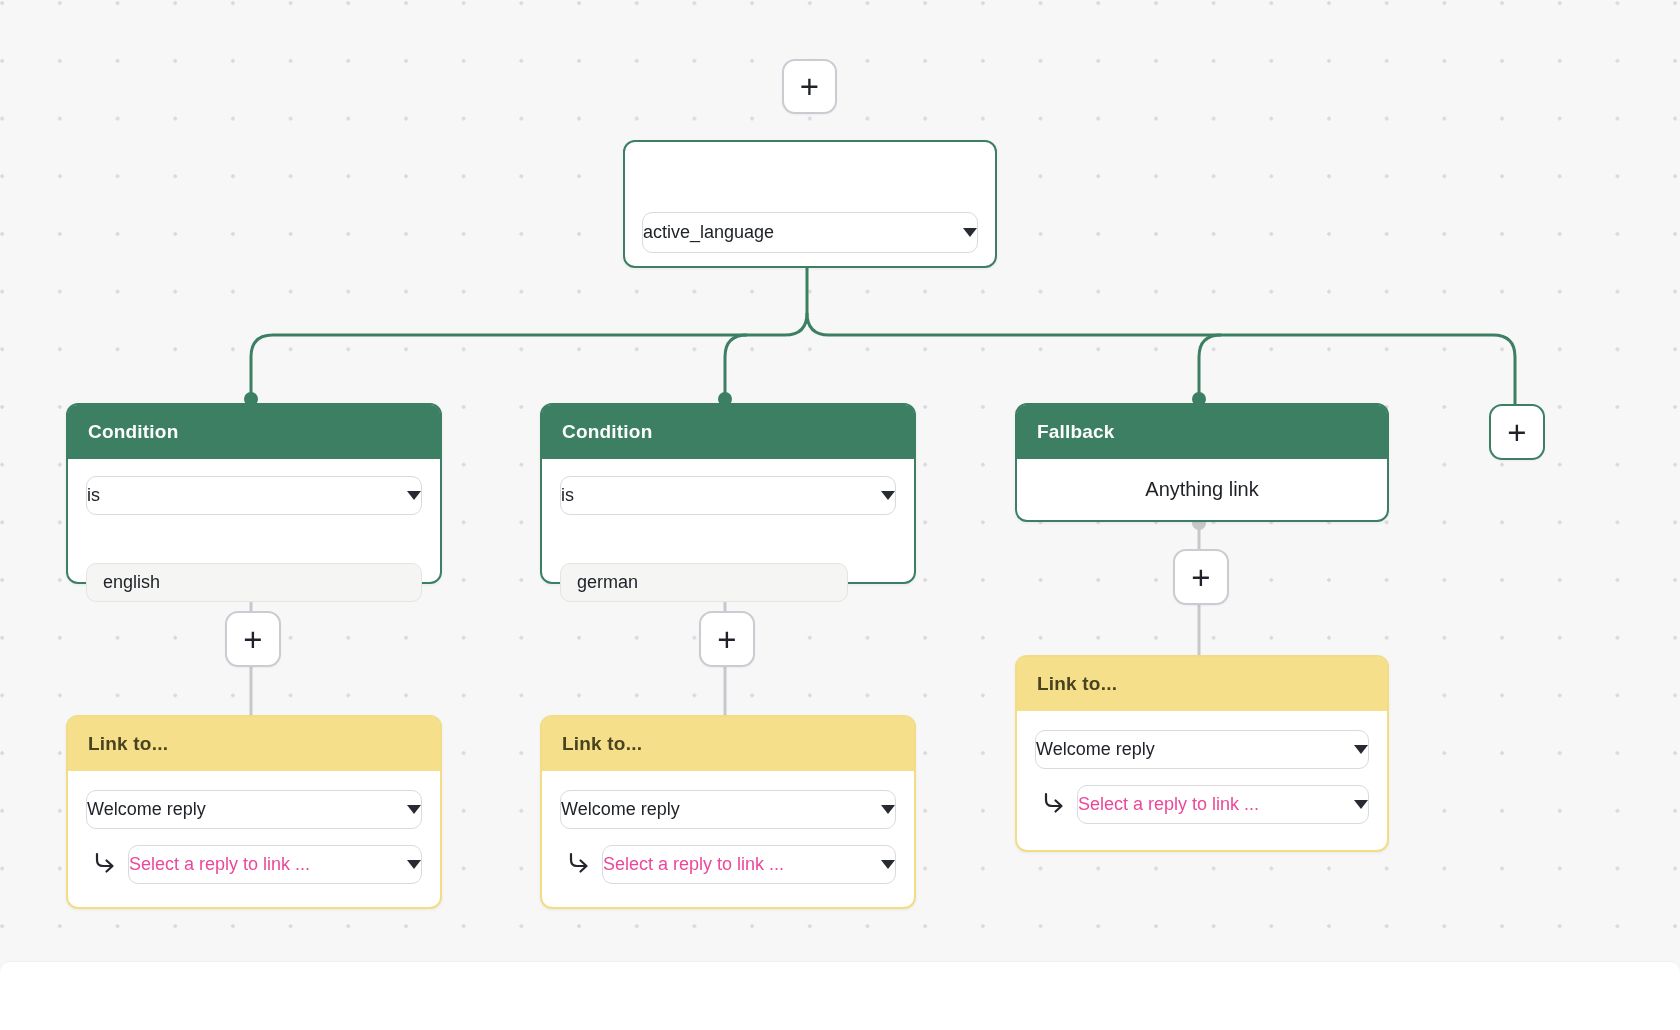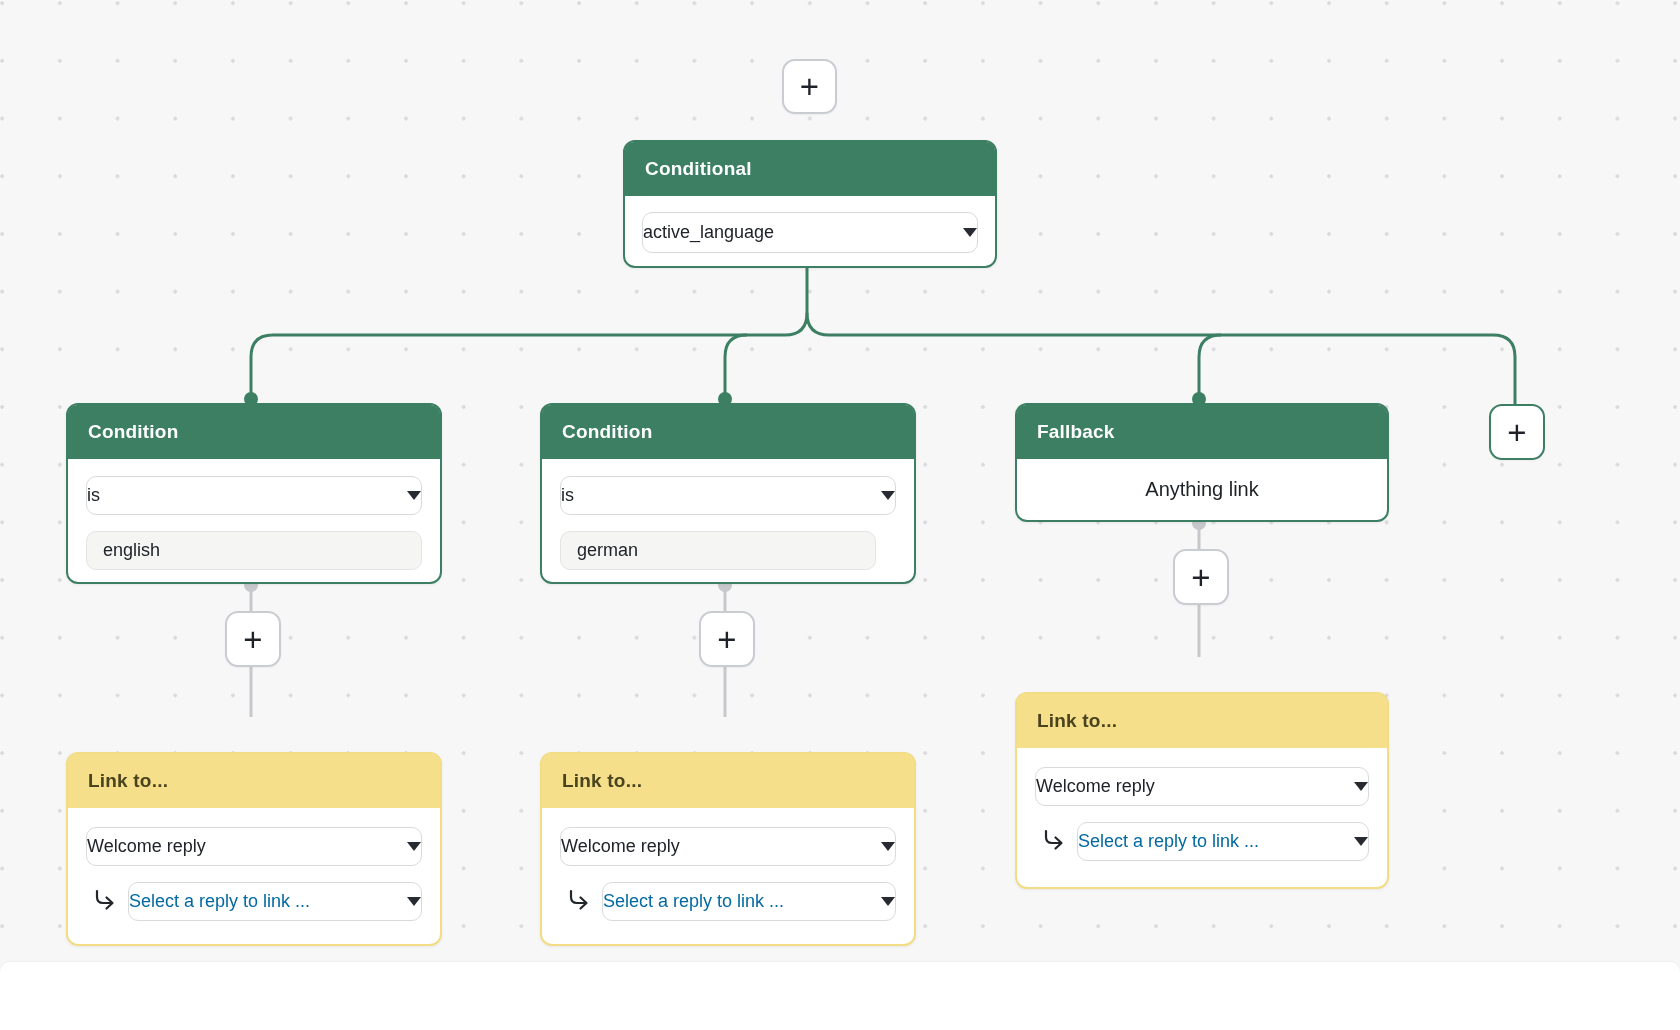--- a/index.html
+++ b/index.html
@@ -13,42 +13,43 @@
     background-image:radial-gradient(circle,#dbdbde 1.7px,transparent 1.8px);
     background-size:57.7px 57.7px;
     background-position:31px 32px;
   }
   svg.wires{position:absolute;left:0;top:0;z-index:1;}
   .node{
     position:absolute;z-index:2;background:#fff;border-radius:12px;
     box-shadow:0 1px 3px rgba(40,45,50,.07);
   }
   .node-green{border:2px solid #3c7f63;}
-  .node-yellow{border:2px solid #f2dc84;margin-top:37px;}
+  .node-yellow{border:2px solid #f2dc84;}
   .node-header{
     height:54px;display:flex;align-items:center;padding:0 20px;
     border-radius:9px 9px 0 0;font-weight:700;font-size:19px;letter-spacing:.2px;
   }
   .hdr-green{background:#3c7f63;color:#fdfefd;}
   .hdr-yellow{background:#f5df8a;color:#4a431f;}
   .dd{
     position:absolute;background:#fff;border:1.5px solid #d8dade;border-radius:10px;
     display:flex;align-items:center;padding:0 0;font-size:18px;color:#20242a;
     box-sizing:border-box;justify-content:space-between;cursor:pointer;
   }
   .dd .val{white-space:nowrap;overflow:hidden;}
-  .dd .ph{color:#0369a1;}
+  .dd .ph{color:#ec4899;}
   .caret{
     width:0;height:0;border-left:7px solid transparent;border-right:7px solid transparent;
     border-top:9px solid #272b31;margin-left:10px;flex:0 0 auto;
   }
   .tinput{
     position:absolute;background:#f5f6f4;border:1.5px solid #e3e5e3;border-radius:10px;
     display:flex;align-items:center;padding:12px 16px;font-size:18px;color:#20242a;
     box-sizing:border-box;
+    margin-top:32px;
   }
   .plusbtn{
     position:absolute;z-index:3;background:#fff;border-radius:13px;
     display:flex;align-items:center;justify-content:center;cursor:pointer;
     font-size:33px;font-weight:400;color:#1f2329;line-height:1;
     box-shadow:0 1px 2px rgba(40,45,50,.05);
   }
   .plus-gray{border:2.5px solid #c9ccd1;}
   .plus-green{border:2.5px solid #3c7f63;}
   .fallback-body{
@@ -86,23 +87,20 @@
     <circle cx="725" cy="585" r="7" fill="#c6c8cc" stroke="none"></circle>
     <circle cx="1199" cy="523" r="7" fill="#c6c8cc" stroke="none"></circle>
   </g>
 </svg>
 
 <div class="plusbtn plus-gray" style="left:782px;top:59px;width:51px;height:51px;">
   <span>+</span>
 </div>
 
 <div class="node node-green" style="left:623px;top:140px;width:370px;height:124px;">
-  <div class="node-header hdr-green">
-    <span>Conditional</span>
-  </div>
   <div class="dd" style="left:17px;top:70px;width:336px;height:41px;">
     <span class="val">active_language</span>
     <span class="caret"></span>
   </div>
 </div>
 
 <div class="node node-green" style="left:66px;top:403px;width:372px;height:177px;">
   <div class="node-header hdr-green">
     <span>Condition</span>
   </div>
@@ -116,21 +114,21 @@
 </div>
 
 <div class="node node-green" style="left:540px;top:403px;width:372px;height:177px;">
   <div class="node-header hdr-green">
     <span>Condition</span>
   </div>
   <div class="dd" style="left:18px;top:71px;width:336px;height:39px;">
     <span class="val">is</span>
     <span class="caret"></span>
   </div>
-  <div class="tinput" style="left:18px;top:126px;width:316px;height:39px;">
+  <div class="tinput" style="left:18px;top:126px;width:288px;height:39px;">
     <span>german</span>
   </div>
 </div>
 
 <div class="node node-green" style="left:1015px;top:403px;width:370px;height:115px;">
   <div class="node-header hdr-green">
     <span>Fallback</span>
   </div>
   <div class="fallback-body">Anything link</div>
 </div>

